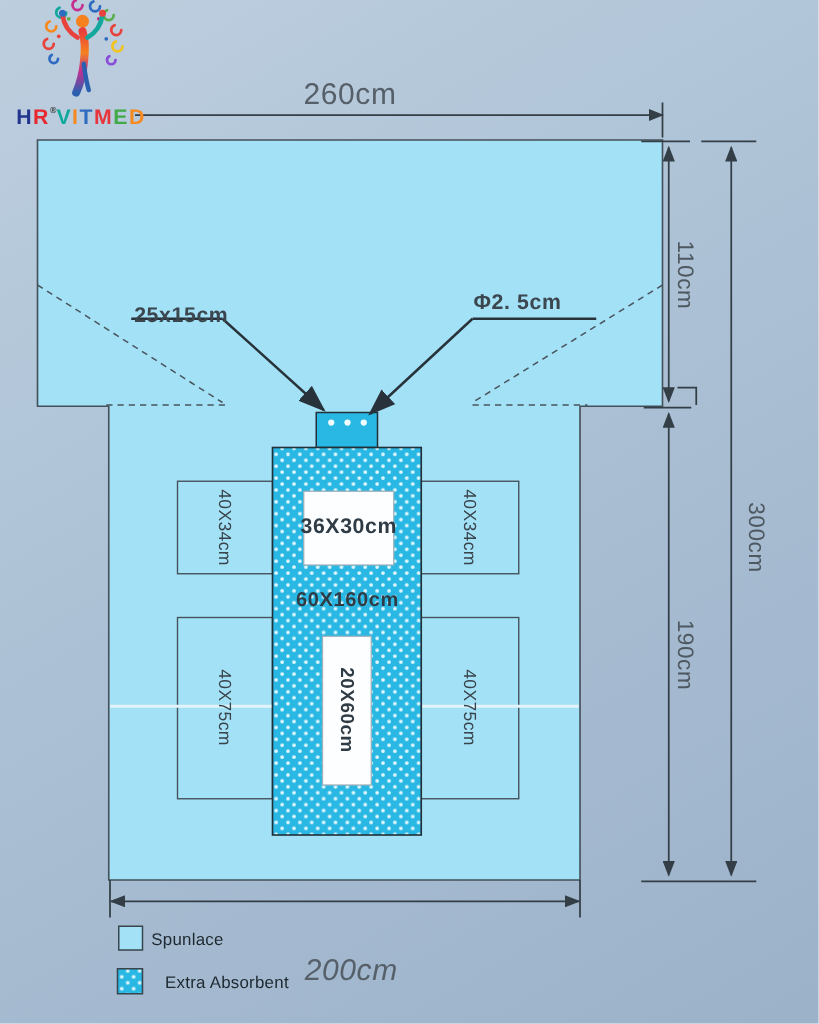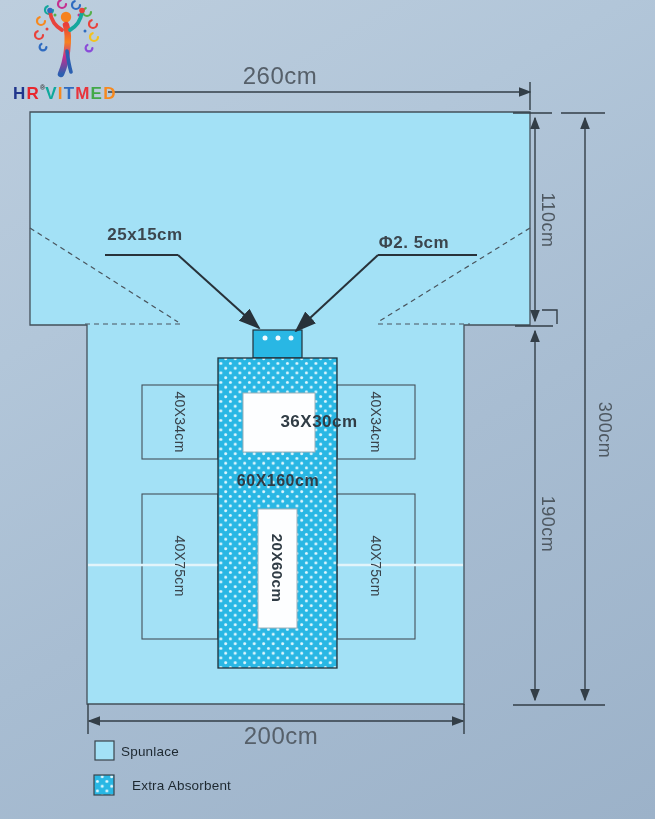--- a/index.html
+++ b/index.html
@@ -11,21 +11,21 @@
   .layer{position:absolute;left:0;top:0;width:655px;height:819px;}
   .lbl{
     position:absolute;white-space:nowrap;color:#4e585f;
     transform:translate(-50%,-50%);line-height:1;letter-spacing:.5px;
   }
   .rot{transform:translate(-50%,-50%) rotate(90deg);}
   .dim{font-size:24px;color:#56606a;}
   .vdim{font-size:18px;color:#4e5861;}
   .callout{font-size:17px;font-weight:600;color:#3b464e;}
   .zone{font-weight:600;color:#303c45;}
-  .z17{font-size:17px;margin-left:40px;}
+  .z17{font-size:17px;}
   .z16{font-size:16px;}
   .z15{font-size:15px;}
   .side{font-size:14px;font-weight:500;color:#39434b;letter-spacing:.3px;}
   .legend-label{font-size:13.5px;font-weight:500;color:#1d2830;transform:none;letter-spacing:.2px;}
   .brand{
     position:absolute;left:13px;top:84px;font-size:17px;font-weight:700;
     letter-spacing:1.2px;transform:none;
   }
   .brand span{display:inline-block;}
   .brand .sup{font-size:7px;vertical-align:9px;letter-spacing:0;}
@@ -142,23 +142,23 @@
       <circle cx="51" cy="9.5" r="2.8" fill="#e8423c"></circle>
     </g>
   </svg>
 
   <div class="brand"><span style="color: rgb(33, 54, 140);">H</span><span style="color: rgb(232, 39, 46);">R</span><span class="sup" style="color: rgb(58, 58, 58);">®</span><span style="color: rgb(15, 169, 156);">V</span><span style="color: rgb(246, 137, 31);">I</span><span style="color: rgb(47, 107, 192);">T</span><span style="color: rgb(232, 52, 60);">M</span><span style="color: rgb(66, 169, 72);">E</span><span style="color: rgb(246, 137, 31);">D</span></div>
 
   <div class="lbl dim" style="left:280px;top:76px;">260cm</div>
   <div class="lbl vdim rot" style="left:548px;top:220px;">110cm</div>
   <div class="lbl vdim rot" style="left:605px;top:430px;">300cm</div>
   <div class="lbl vdim rot" style="left:548px;top:524px;">190cm</div>
-  <div class="lbl dim" style="left:281px;top:736px;">200cm</div>
+  <div class="lbl dim" style="left:281px;top:777px;font-style:italic;">200cm</div>
 
-  <div class="lbl callout" style="left:145px;top:234px;">25x15cm</div>
+  <div class="lbl callout" style="left:145px;top:252px;">25x15cm</div>
   <div class="lbl callout" style="left:414px;top:242px;">Φ2. 5cm</div>
 
   <div class="lbl zone z17" style="left:279px;top:421px;">36X30cm</div>
   <div class="lbl zone z16" style="left:278px;top:481px;">60X160cm</div>
   <div class="lbl zone z15 rot" style="left:277px;top:568px;">20X60cm</div>
   <div class="lbl side rot" style="left:180px;top:422px;">40X34cm</div>
   <div class="lbl side rot" style="left:376px;top:422px;">40X34cm</div>
   <div class="lbl side rot" style="left:180px;top:566px;">40X75cm</div>
   <div class="lbl side rot" style="left:376px;top:566px;">40X75cm</div>
 

